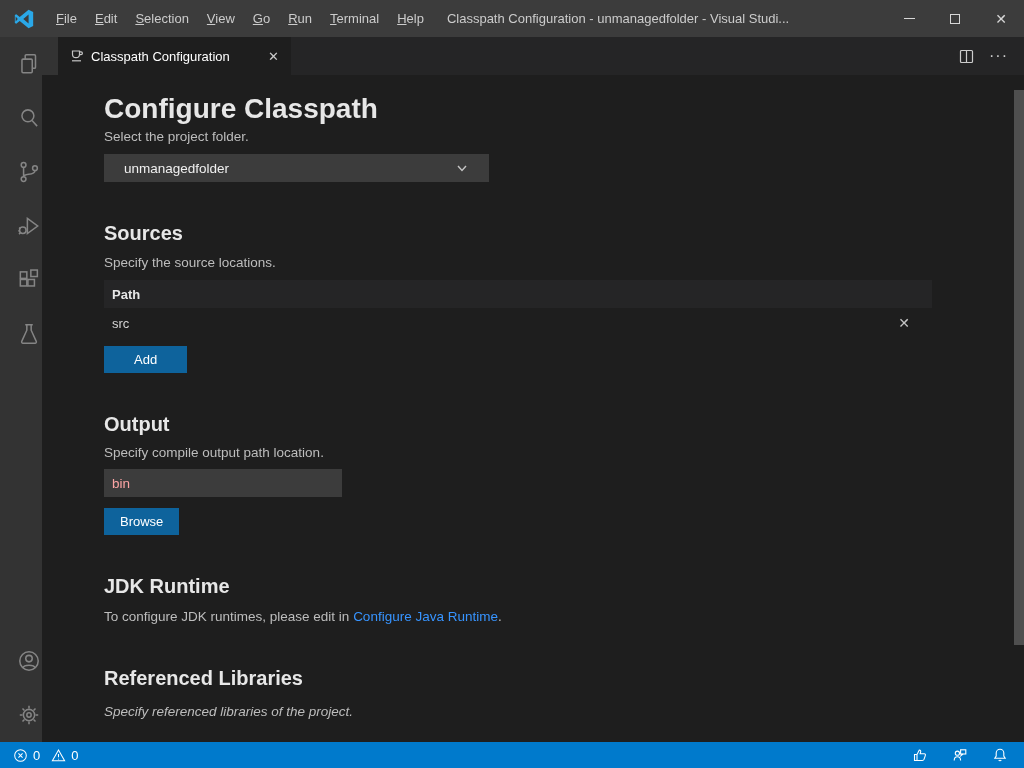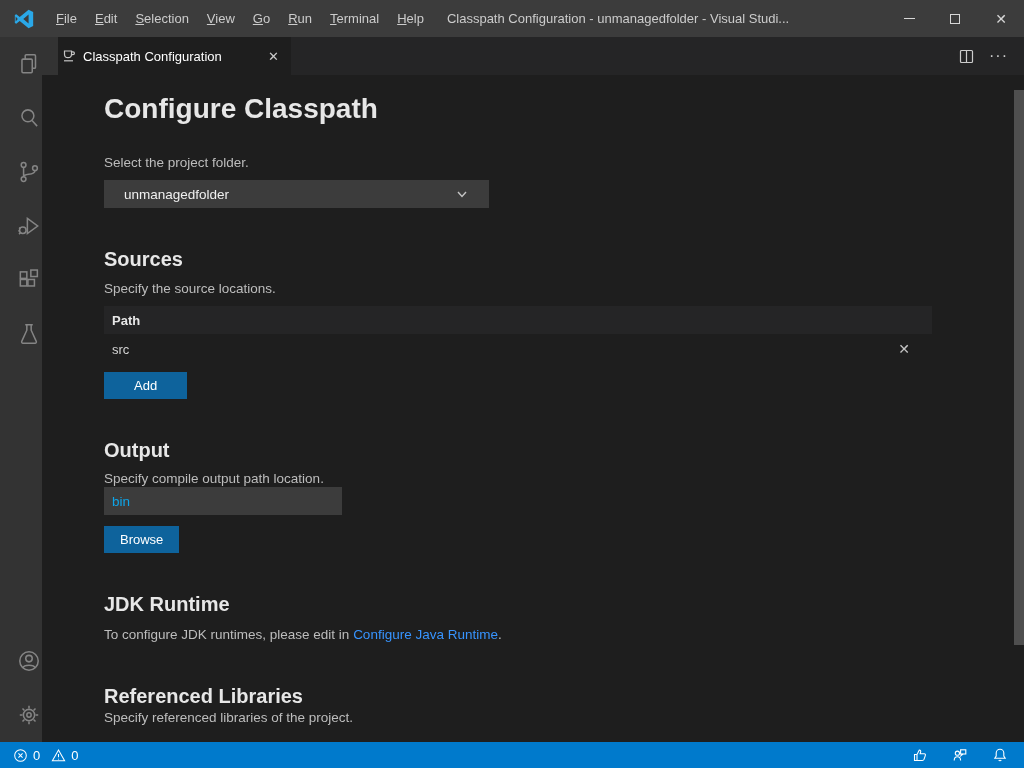--- a/index.html
+++ b/index.html
@@ -28,53 +28,53 @@
   
   .activitybar{position:absolute;left:0;top:37px;width:58px;height:705px;background:var(--activitybar-bg);
     display:flex;flex-direction:column;align-items:center;}
   .ab-icon{width:58px;height:54px;display:flex;align-items:center;justify-content:center;}
   .ab-icon svg{width:26px;height:26px;stroke:var(--icon-muted);fill:none;stroke-width:1.4;}
   .ab-spacer{flex:1 1 auto;}
 
   
   .tabbar{position:absolute;left:58px;top:37px;width:966px;height:38px;background:var(--tabbar-bg);
     display:flex;align-items:stretch;}
-  .tab{width:233px;background:var(--editor-bg);display:flex;align-items:center;padding:0 8px 0 3px;justify-content:center;}
+  .tab{width:233px;background:var(--editor-bg);display:flex;align-items:center;padding:0 8px 0 11px;justify-content:center;}
   .tab-icon svg{width:16px;height:16px;stroke:#c5c5c5;fill:none;stroke-width:1.2;margin-right:6px;display:block;}
   .tab-label{font-size:13px;color:#ffffff;flex:1 1 auto;white-space:nowrap;}
   .tab-close{font-size:13px;color:#cccccc;padding:2px 4px;}
   .tab-actions{margin-left:auto;display:flex;align-items:center;gap:14px;padding-right:16px;}
   .tab-actions svg{width:17px;height:17px;stroke:#cccccc;fill:none;stroke-width:1.2;display:block;}
   .more-actions{color:#cccccc;font-size:16px;letter-spacing:1px;}
 
   
   .content{position:absolute;left:42px;top:75px;width:966px;height:667px;background:var(--editor-bg);
     padding:15px 0 0 62px;overflow:hidden;}
   h1{font-size:28px;line-height:38px;font-weight:600;color:var(--heading-text);}
   h2{font-size:20px;line-height:26px;font-weight:700;color:var(--heading-text);}
   .h2-sources{margin-top:38px;} .h2-output{margin-top:38px;} .h2-jdk{margin-top:38px;} .h2-libs{margin-top:40px;}
-  .field-label{margin-top:26px;font-size:13.5px;line-height:17px;color:var(--body-text);}
+  .field-label{font-size:13.5px;line-height:17px;color:var(--body-text);}
   .section-desc{margin-top:8px;font-size:13.5px;line-height:17px;color:var(--body-text);}
   .desc-out{margin-top:7px;}
   .select-box{margin-top:9px;width:385px;height:28px;background:var(--input-bg);display:flex;align-items:center;
     padding:0 20px;color:#f0f0f0;font-size:13.5px;cursor:pointer;}
   .select-box svg{margin-left:auto;width:14px;height:14px;stroke:#c5c5c5;fill:none;stroke-width:1.4;}
   .src-table{margin-top:9px;width:828px;}
   .tbl-header{height:28px;background:#252526;display:flex;align-items:center;padding:0 8px;
     font-size:13px;font-weight:700;color:#e7e7e7;}
   .tbl-row{height:30px;display:flex;align-items:center;padding:0 20px 0 8px;font-size:13px;color:#d4d4d4;}
   .row-remove{margin-left:auto;color:#c5c5c5;font-size:14px;cursor:pointer;padding:0 2px;}
   .btn{display:inline-block;margin-top:8px;background:var(--button-bg);color:#ffffff;font-size:13px;
     border:none;padding:6px 30px;cursor:pointer;font-family:"Liberation Sans",sans-serif;}
   .btn-browse{margin-top:11px;padding:6px 16px;}
-  .text-input{display:block;width:238px;height:28px;background:var(--input-bg);border:none;
-    color:#0ea5e9;font-size:13.5px;padding:0 8px;font-family:"Liberation Sans",sans-serif;outline:none;}
+  .text-input{margin-top:8px;display:block;width:238px;height:28px;background:var(--input-bg);border:none;
+    color:#fca5a5;font-size:13.5px;padding:0 8px;font-family:"Liberation Sans",sans-serif;outline:none;}
   .jdk-line{margin-top:9px;font-size:13.5px;line-height:17px;color:var(--body-text);}
   .jdk-line a{color:var(--link);text-decoration:none;cursor:pointer;}
-  .desc-libs{margin-top:0;}
+  .desc-libs{margin-top:12px;font-style:italic;}
 
   
   .scrollbar{position:absolute;right:0;top:75px;width:10px;height:667px;}
   .scroll-thumb{position:absolute;top:15px;left:0;width:10px;height:555px;background:#4f4f4f;}
 
   
   .statusbar{position:absolute;left:0;bottom:0;width:1024px;height:26px;background:var(--statusbar-bg);
     display:flex;align-items:center;color:#ffffff;font-size:13px;}
   .sb-left{display:flex;align-items:center;gap:5px;padding-left:13px;}
   .sb-left svg{width:15px;height:15px;stroke:#ffffff;fill:none;stroke-width:1.1;display:block;}

